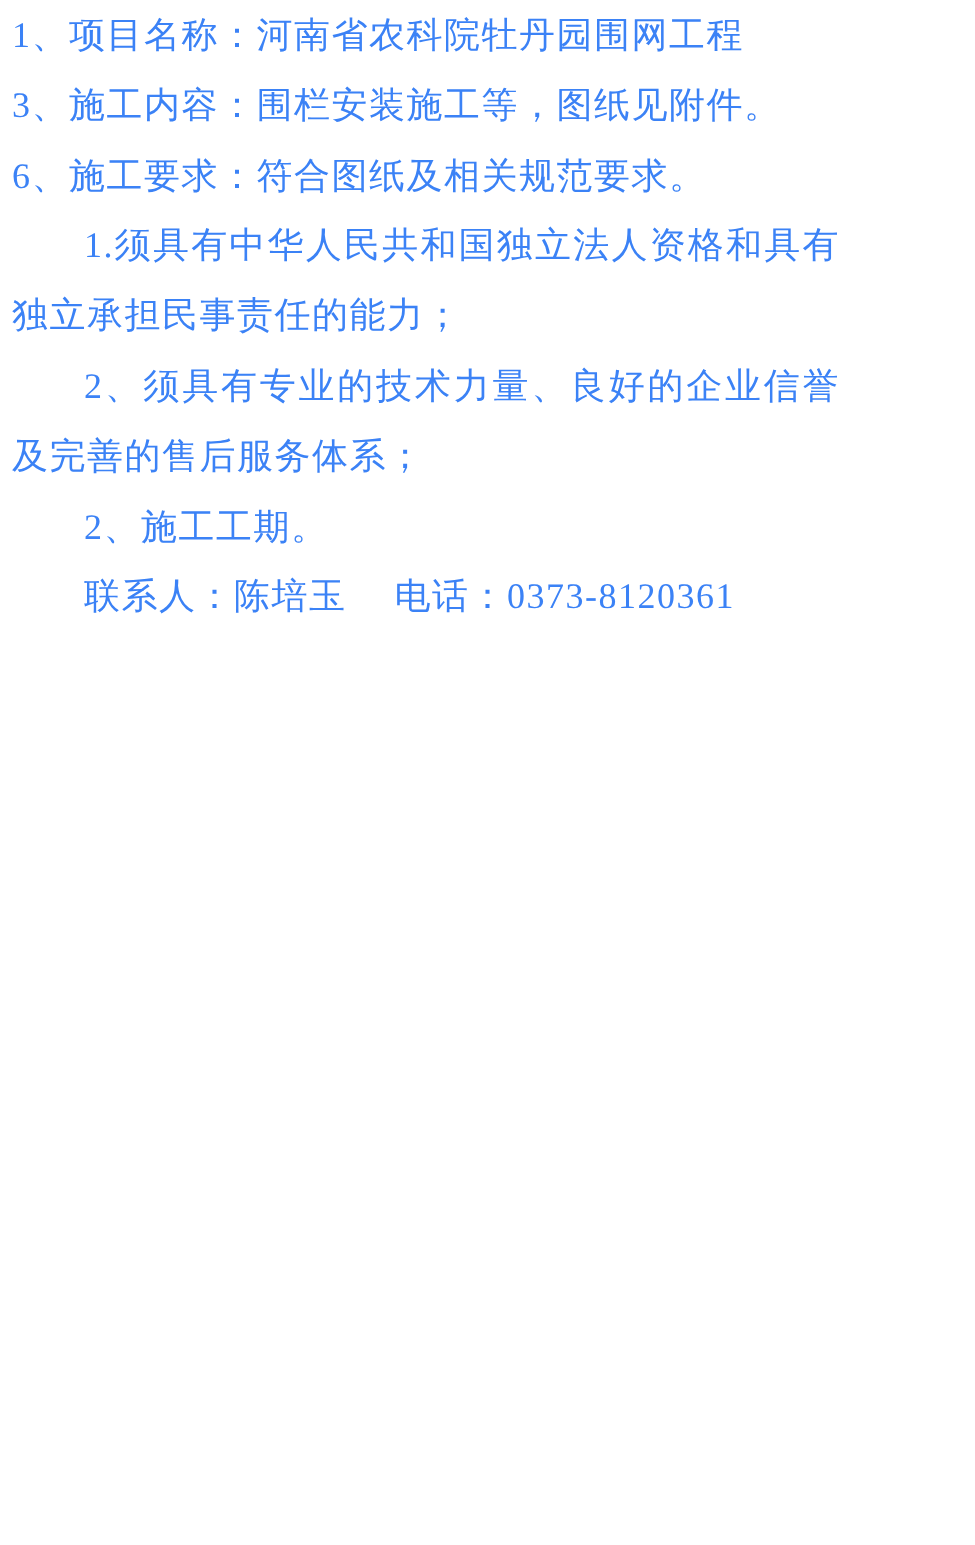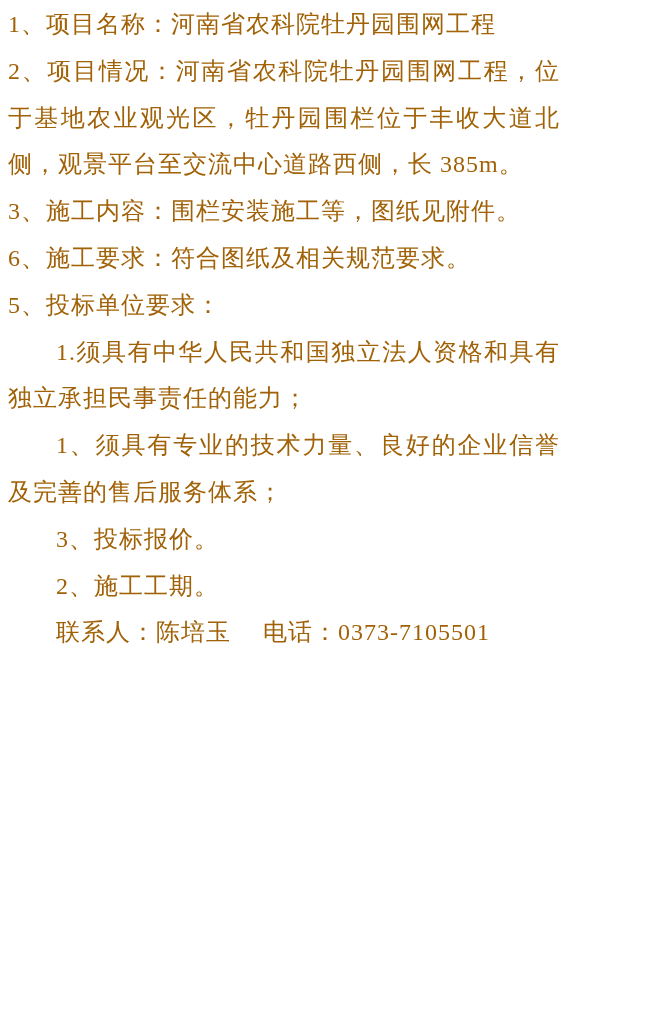--- a/index.html
+++ b/index.html
@@ -11,43 +11,40 @@
     width: 650px;
     height: 1030px;
     overflow: hidden;
   }
   .page {
     box-sizing: border-box;
     width: 568px;
     height: 1030px;
     padding: 1px 8px 0 8px;
     background: #ffffff;
-    color: #a16207;
+    color: #3b82f6;
     font-family: "Liberation Serif", "DejaVu Serif", serif;
     font-size: 24px;
     line-height: 46.8px;
     letter-spacing: 1px;
     text-align: justify;
   }
   .page p {
     margin: 0;
     padding: 0;
   }
   .page p.indent {
     text-indent: 2em;
     font-family: Liberation Serif, serif;
   }
 </style>
 </head>
 <body>
 
 <div class="page">
   <p>1、项目名称：河南省农科院牡丹园围网工程</p>
-  <p>2、项目情况：河南省农科院牡丹园围网工程，位于基地农业观光区，牡丹园围栏位于丰收大道北侧，观景平台至交流中心道路西侧，长 385m。</p>
   <p>3、施工内容：围栏安装施工等，图纸见附件。</p>
   <p>6、施工要求：符合图纸及相关规范要求。</p>
-  <p>5、投标单位要求：</p>
   <p class="indent">1.须具有中华人民共和国独立法人资格和具有独立承担民事责任的能力；</p>
-  <p class="indent">1、须具有专业的技术力量、良好的企业信誉及完善的售后服务体系；</p>
-  <p class="indent">3、投标报价。</p>
+  <p class="indent">2、须具有专业的技术力量、良好的企业信誉及完善的售后服务体系；</p>
   <p class="indent">2、施工工期。</p>
-  <p class="indent">联系人：陈培玉　 电话：0373-7105501</p>
+  <p class="indent">联系人：陈培玉　 电话：0373-8120361</p>
 </div>
 
 </body></html>

